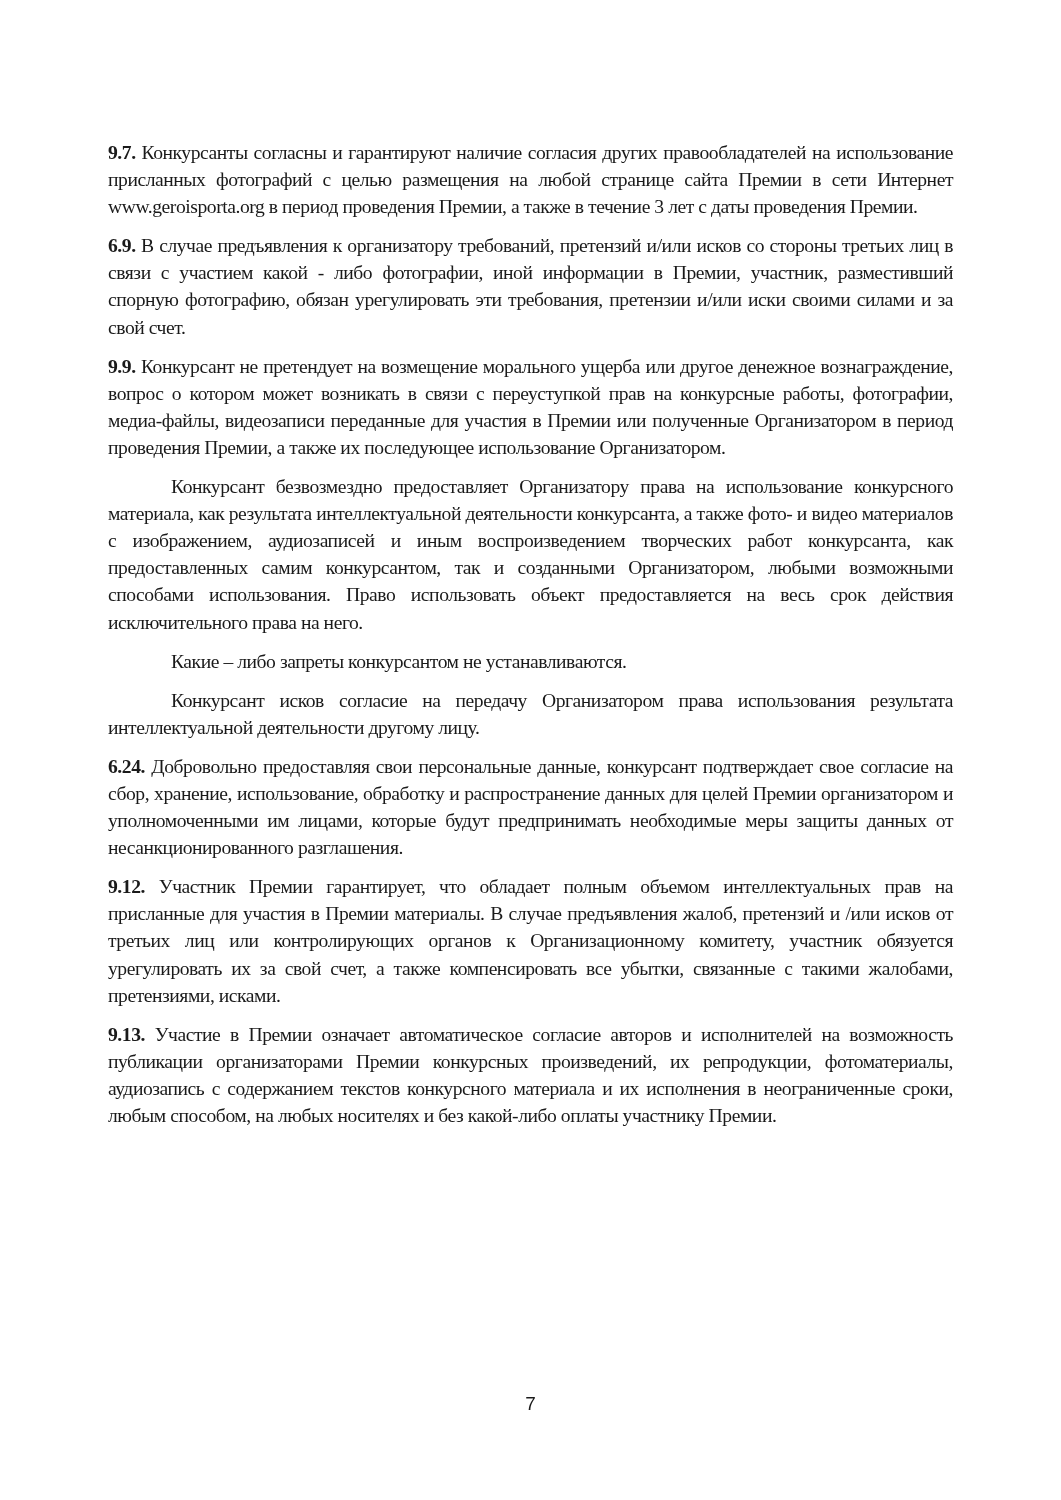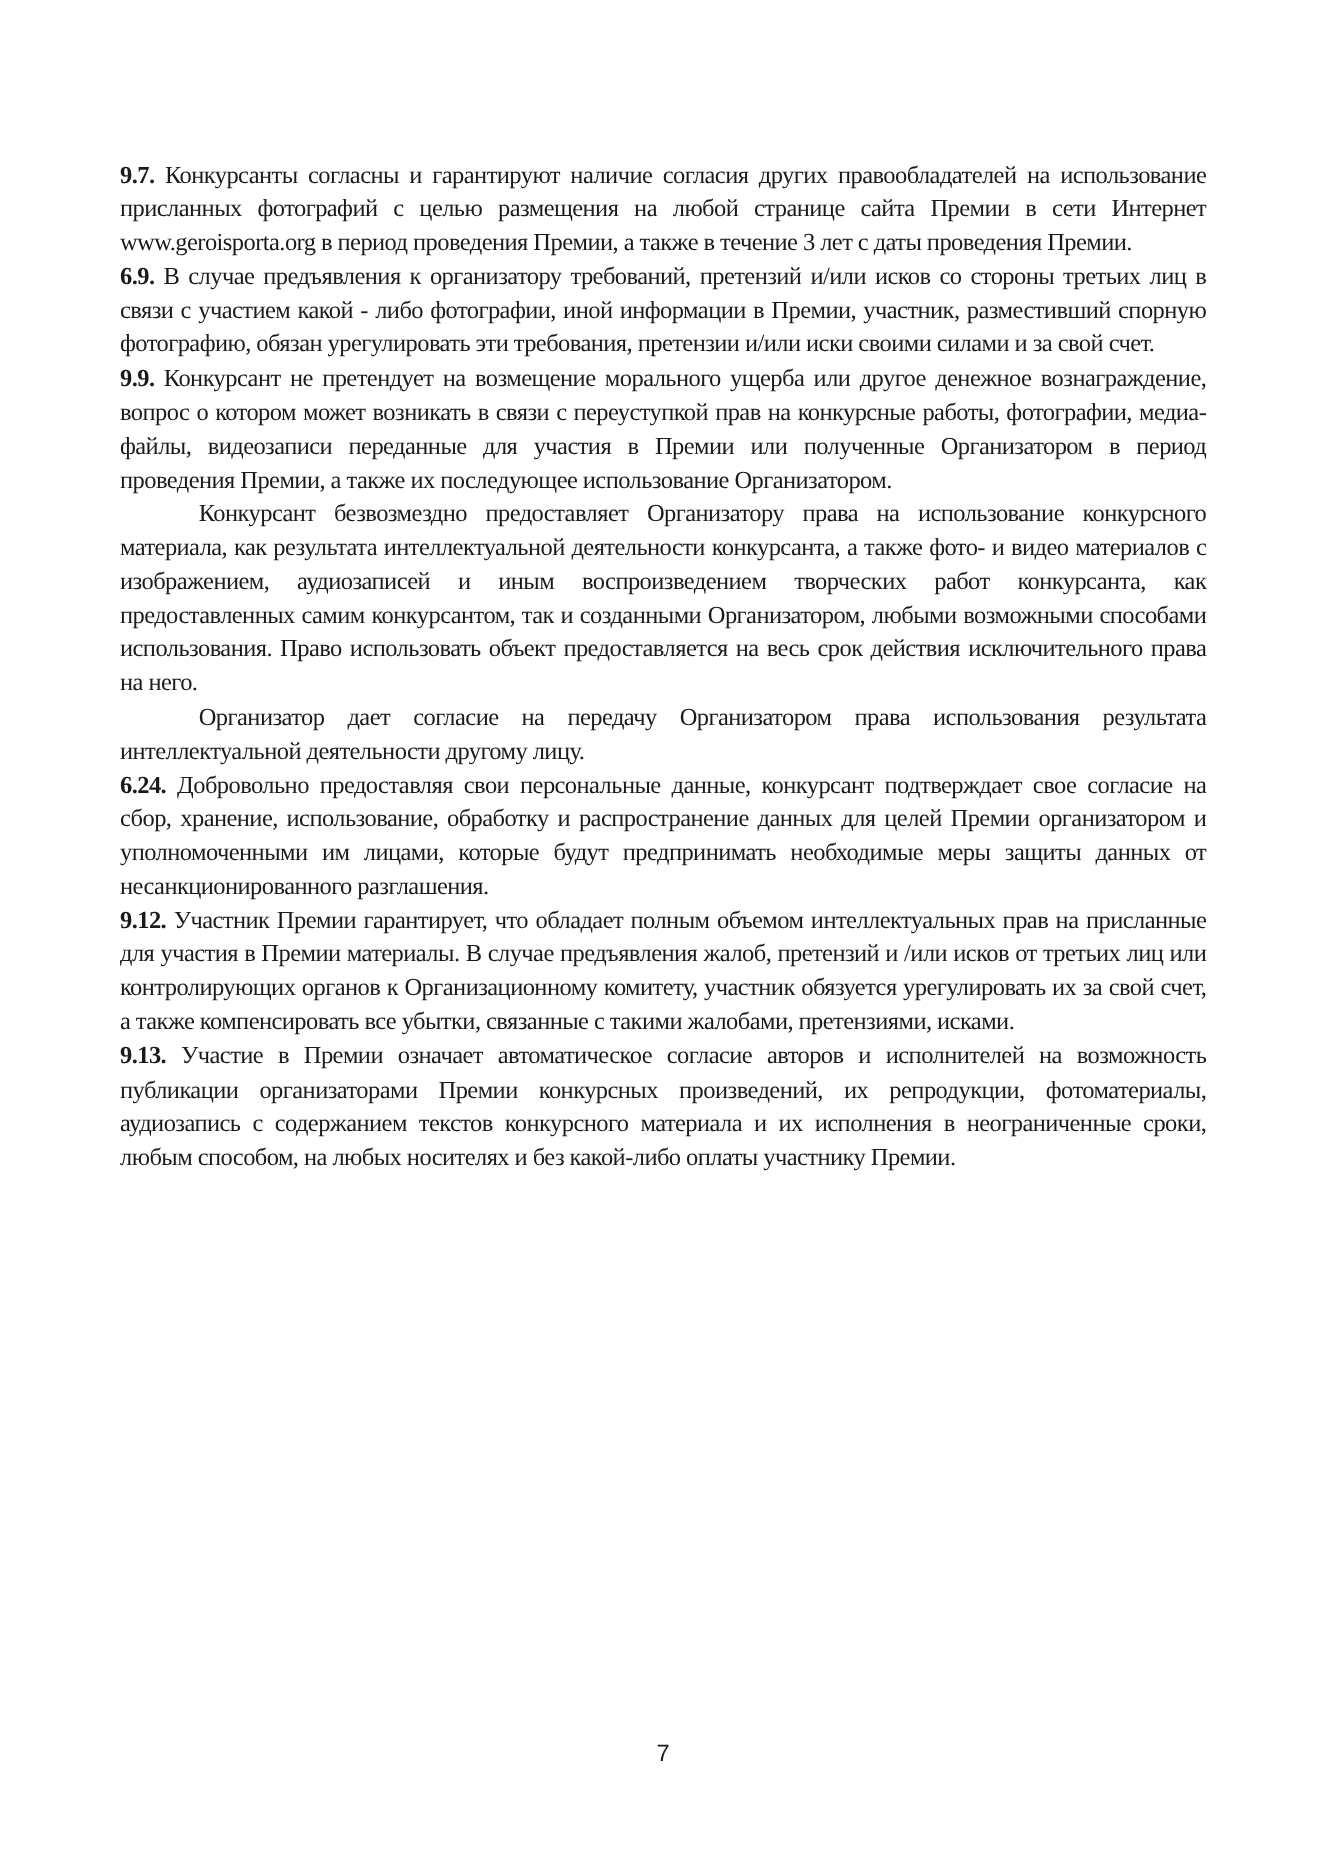--- a/index.html
+++ b/index.html
@@ -19,21 +19,21 @@
       top: 127px;
       width: 869px;
       font-family: "Liberation Serif", serif;
       font-size: 19.6px;
       line-height: 27.1px;
       color: #1a1a1a;
       letter-spacing: -0.45px;
       word-spacing: 0px;
     }
     .para {
-      margin: 0;
+      margin: 12px;
       text-align: justify;
       text-align-last: left;
     }
     .para.indent {
       text-indent: 63px;
     }
     .num {
       font-weight: bold;
     }
     .page-number {
@@ -48,19 +48,20 @@
     }
   </style>
 </head>
 <body>
 
 <div class="page">
   <p class="para"><span class="num">9.7.</span><span> Конкурсанты согласны и гарантируют наличие согласия других правообладателей на использование присланных фотографий с целью размещения на любой странице сайта Премии в сети Интернет www.geroisporta.org  в период проведения Премии, а также в течение 3 лет с даты проведения Премии.</span></p>
   <p class="para"><span class="num">6.9.</span><span> В случае предъявления к организатору требований, претензий и/или исков со стороны третьих лиц в связи с участием какой - либо фотографии, иной информации в Премии, участник, разместивший спорную фотографию, обязан урегулировать эти требования, претензии и/или иски своими силами и за свой счет.</span></p>
   <p class="para"><span class="num">9.9.</span><span> Конкурсант не претендует на возмещение морального ущерба или другое денежное вознаграждение, вопрос о котором может возникать в связи с переуступкой прав на конкурсные работы, фотографии, медиа-файлы, видеозаписи переданные для участия в Премии или полученные Организатором в период проведения Премии, а также их последующее использование Организатором.</span></p>
   <p class="para indent"><span>Конкурсант безвозмездно предоставляет Организатору права на использование конкурсного материала, как результата интеллектуальной деятельности конкурсанта, а также фото- и видео материалов с изображением, аудиозаписей и иным воспроизведением творческих работ конкурсанта, как предоставленных самим конкурсантом, так и созданными Организатором, любыми возможными способами использования. Право использовать объект предоставляется на весь срок действия исключительного права на него.</span></p>
-  <p class="para indent"><span>Организатор дает согласие на передачу Организатором права использования результата интеллектуальной деятельности другому лицу.</span></p>
+  <p class="para indent"><span>Какие – либо запреты конкурсантом не устанавливаются.</span></p>
+  <p class="para indent"><span>Конкурсант исков согласие на передачу Организатором права использования результата интеллектуальной деятельности другому лицу.</span></p>
   <p class="para"><span class="num">6.24.</span><span> Добровольно предоставляя свои персональные данные, конкурсант подтверждает свое согласие на сбор, хранение, использование, обработку и распространение данных для целей Премии организатором и уполномоченными им лицами, которые будут предпринимать необходимые меры защиты данных от несанкционированного разглашения.</span></p>
   <p class="para"><span class="num">9.12.</span><span> Участник Премии гарантирует, что обладает полным объемом интеллектуальных прав на присланные для участия в Премии материалы. В случае предъявления жалоб, претензий и /или исков от третьих лиц или контролирующих органов к Организационному комитету, участник обязуется урегулировать их за свой счет, а также компенсировать все убытки, связанные с такими жалобами, претензиями, исками.</span></p>
   <p class="para"><span class="num">9.13.</span><span> Участие в Премии означает автоматическое согласие авторов и исполнителей на возможность публикации организаторами Премии конкурсных произведений, их репродукции, фотоматериалы, аудиозапись с содержанием текстов конкурсного материала и их исполнения в неограниченные сроки, любым способом, на любых носителях и без какой-либо оплаты участнику Премии.</span></p>
 </div>
 
 <div class="page-number">7</div>
 
 </body></html>

